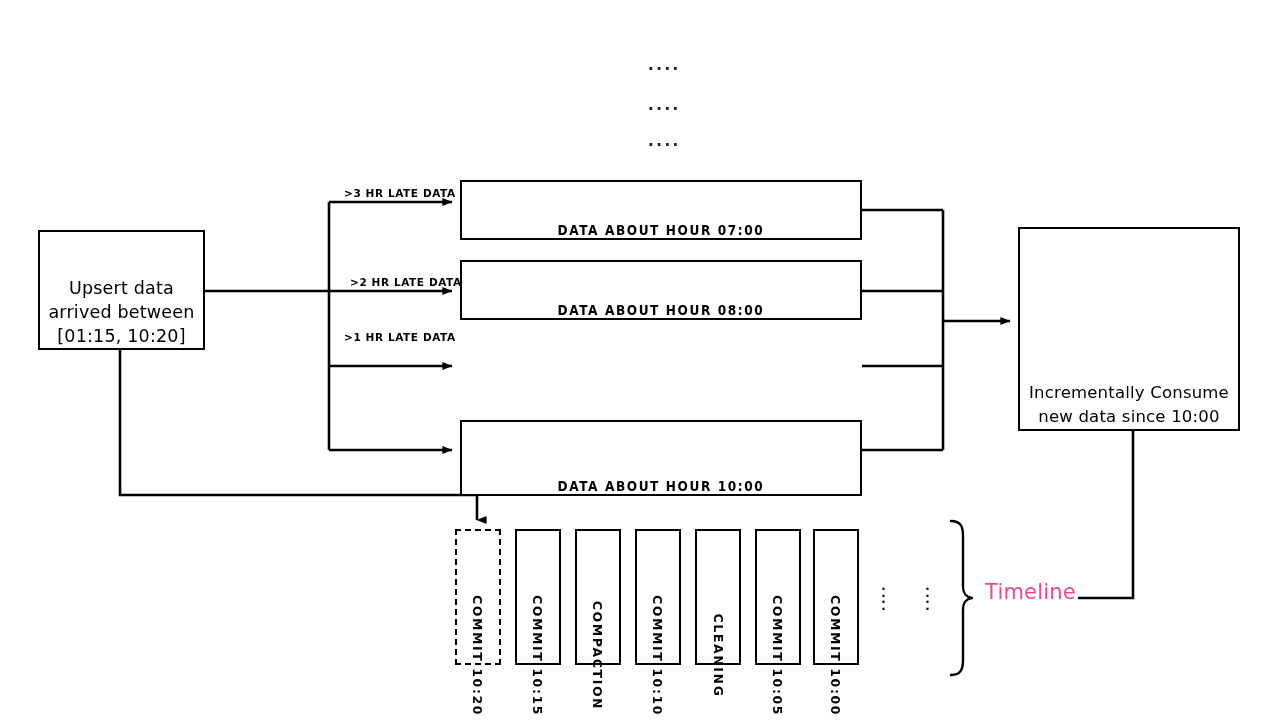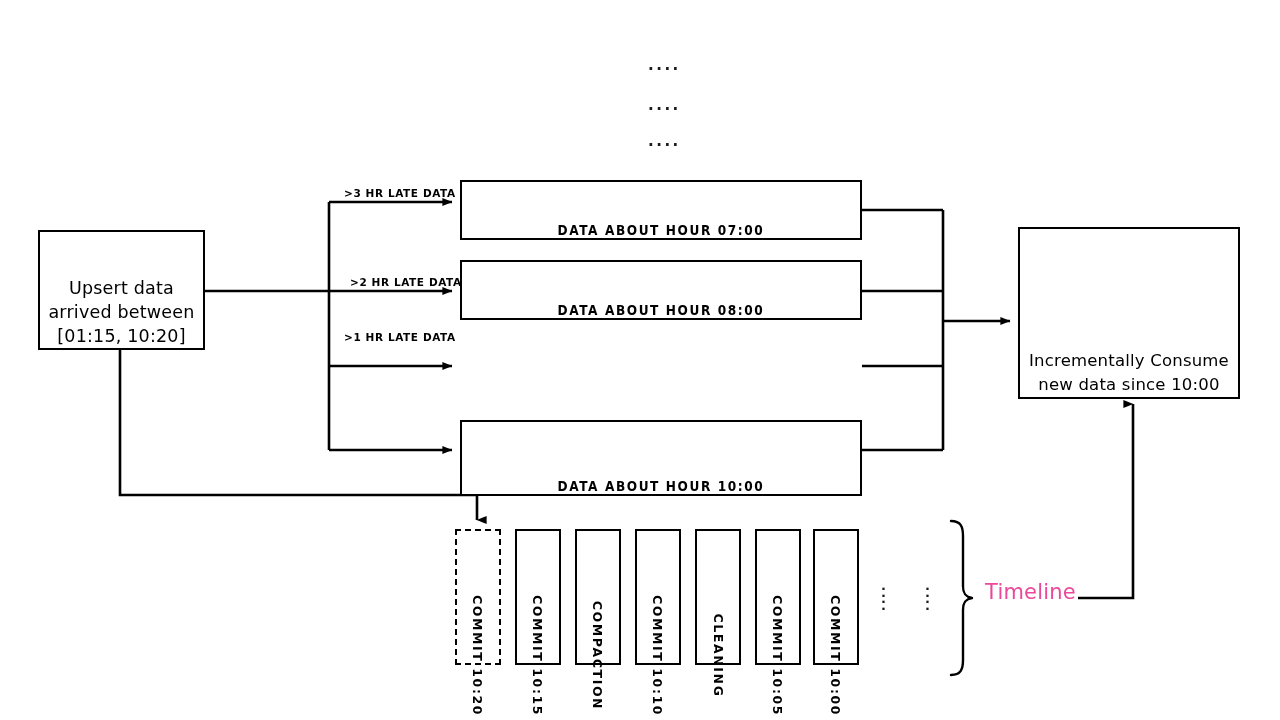--- a/index.html
+++ b/index.html
@@ -43,21 +43,21 @@
   }
   #upsert-box {
     left: 38px; top: 230px; width: 167px; height: 120px;
   }
   #upsert-box .txt {
     font-size: 17.5px;
     line-height: 1.38;
     padding: 0 6px;
   }
   #consume-box {
-    left: 1018px; top: 227px; width: 222px; height: 172px;
+    left: 1018px; top: 227px; width: 222px; height: 204px;
   }
   #consume-box .txt {
     font-size: 16.5px;
     line-height: 1.45;
     padding: 0 4px;
   }
   .hour-box {
     left: 460px;
     width: 402px;
   }

